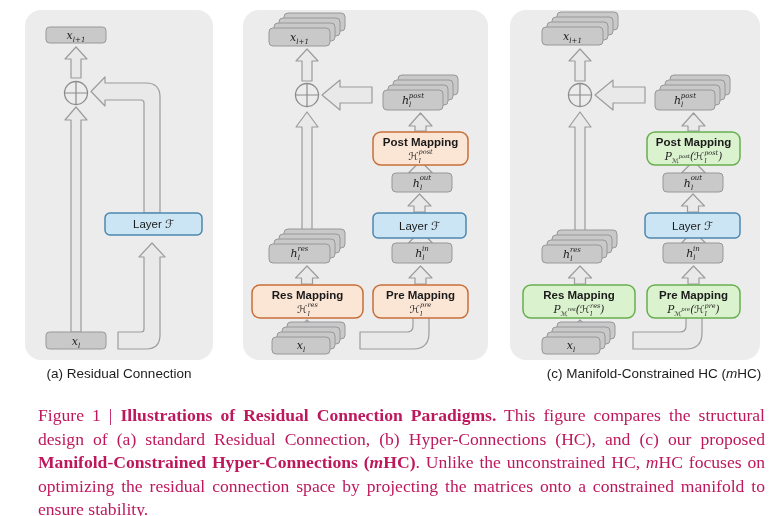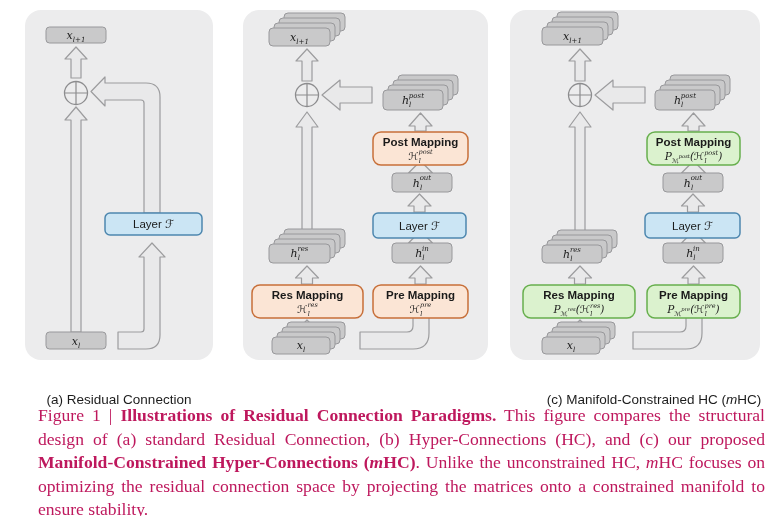--- a/index.html
+++ b/index.html
@@ -16,21 +16,21 @@
   .greenbox{fill:#DBF2CE;stroke:#67AF4D;stroke-width:1.5;}
   text{fill:#1A1A1A;}
   .var{font-family:"DejaVu Serif",serif;font-style:italic;font-size:11px;text-anchor:middle;}
   .ss{font-size:7px;}
   .sm{font-size:6.5px;}
   .xs{font-size:5.2px;}
   .map-title{font-family:"Liberation Sans",sans-serif;font-weight:700;font-size:11.5px;text-anchor:middle;}
   .map-math{font-family:"DejaVu Serif",serif;font-style:italic;font-size:10.5px;text-anchor:middle;}
   .scriptg{font-family:"DejaVu Sans",sans-serif;font-style:normal;}
   .layer-label{font-family:"Liberation Sans",sans-serif;font-size:11.5px;text-anchor:middle;}
-  .panel-caption{position:absolute;top:366px;font-size:13.5px;color:#1c1c1c;text-align:center;margin-top:26px;}
+  .panel-caption{position:absolute;top:366px;font-size:13.5px;color:#1c1c1c;text-align:center;}
   .panel-caption i{font-style:italic;}
   .fig-caption{position:absolute;left:22px;top:388px;width:727px;margin:16px;
       font-family:"Liberation Serif",serif;font-size:17.6px;line-height:23.6px;
       color:#be185d;text-align:justify;}
   .fig-caption .b{font-weight:700;}
   .fig-caption .i{font-style:italic;}
   .fig-caption .bi{font-weight:700;font-style:italic;}
 </style>
 </head>
 <body>

